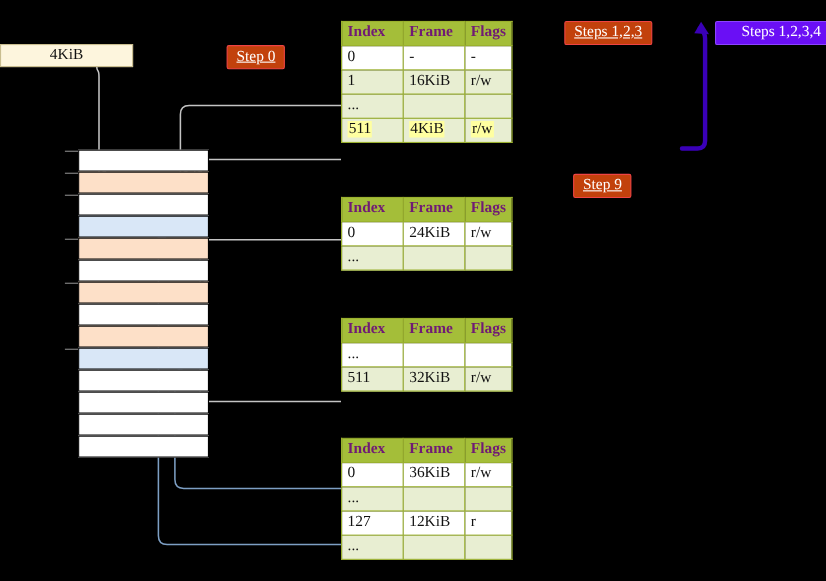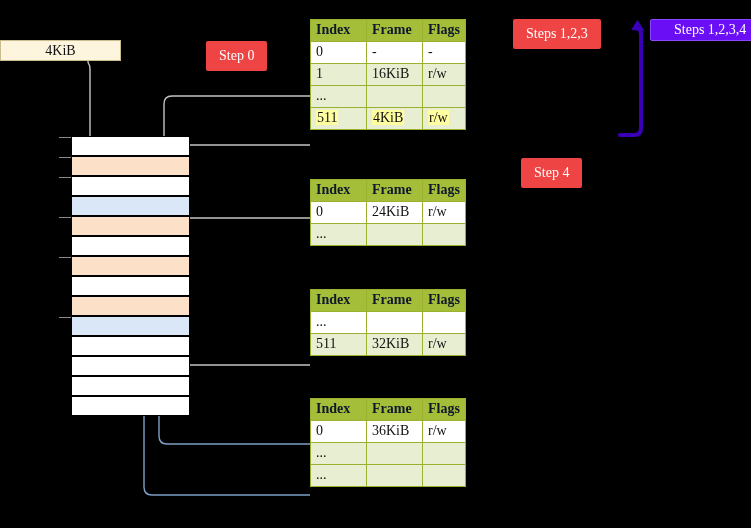--- a/index.html
+++ b/index.html
@@ -16,21 +16,21 @@
     display:flex;align-items:center;justify-content:center;
     font-size:14px;color:#111;box-sizing:border-box;
   }
 
   
   .badge{
     position:absolute;color:#fff;font-size:14px;
     padding:2px 8px 3px 8px;line-height:15px;
     border-radius:2px;white-space:nowrap;
   }
-  .badge.crimson{background:#ef4444;border:5px solid #ef4444;}
+  .badge.crimson{background:#c2410c;border:1px solid #ef4444;text-decoration:underline;}
   .badge.violet{background:#6a0ff5;border:1px solid #8c44ff;}
   #badge-step0{left:206px;top:41px;}
   #badge-steps123{left:513px;top:19px;}
   #badge-steps1234{left:650px;top:19px;padding-left:23px;}
   #badge-step4{left:521px;top:158px;}
 
   
   #memcol{position:absolute;left:71px;top:136px;width:119px;height:278px;}
   .mrow{position:absolute;left:0;width:119px;height:20px;
         border:1px solid #000;box-sizing:border-box;background:#fff;}
@@ -39,21 +39,21 @@
 
   .tick{position:absolute;height:1px;width:12px;background:#888;left:59px;}
 
   
   .ptable{position:absolute;border-collapse:collapse;
           font-size:14px;color:#111;background:#000;}
   .ptable td,.ptable th{
       border:1px solid #9ab02e;padding:2px 5px 3px 5px;
       text-align:left;vertical-align:middle;height:20px;box-sizing:border-box;
       font-weight:normal;white-space:nowrap;}
-  .ptable th{background:#a4be39;color:#0f172a;font-weight:bold;}
+  .ptable th{background:#a4be39;color:#701a75;font-weight:bold;}
   .ptable td{background:#fff;}
   .ptable tr.alt td{background:#e8eed2;}
   .col-index{width:56px;}
   .col-frame{width:56px;}
   .col-flags{width:31px;}
   .hl{background:#ffffa0;padding:0 1px;}
 
   #tbl1{left:310px;top:19px;}
   #tbl2{left:310px;top:179px;}
   #tbl3{left:310px;top:289px;}
@@ -129,21 +129,21 @@
     <div class="tick" style="top: 317px;"></div>
   </div>
 
 <div id="kib-box">
   <span>4KiB</span>
 </div>
 
 <div class="badge crimson" id="badge-step0">Step 0</div>
 <div class="badge crimson" id="badge-steps123">Steps 1,2,3</div>
 <div class="badge violet" id="badge-steps1234">Steps 1,2,3,4</div>
-<div class="badge crimson" id="badge-step4">Step 4</div>
+<div class="badge crimson" id="badge-step4">Step 9</div>
 
 <svg class="layer" width="751" height="528" viewBox="0 0 751 528">
   <defs>
     <marker id="arrV" markerWidth="16" markerHeight="16" refX="11" refY="8" orient="auto" markerUnits="userSpaceOnUse">
       <path d="M13,2 L1,8 L13,14 Z" fill="#3a00b8"></path>
     </marker>
   </defs>
   <path d="M620,135 L634,135 Q641,135 641,128 L641,35 Q641,29 636,26" stroke="#3a00b8" stroke-width="4" fill="none" stroke-linecap="round" marker-end="url(#arrV)"></path>
 </svg>
 
@@ -235,19 +235,24 @@
       <tr>
         <td class="col-index">0</td>
         <td class="col-frame">36KiB</td>
         <td class="col-flags">r/w</td>
       </tr>
       <tr class="alt">
         <td class="col-index">...</td>
         <td class="col-frame"></td>
         <td class="col-flags"></td>
       </tr>
+      <tr>
+        <td class="col-index">127</td>
+        <td class="col-frame">12KiB</td>
+        <td class="col-flags">r</td>
+      </tr>
       <tr class="alt">
         <td class="col-index">...</td>
         <td class="col-frame"></td>
         <td class="col-flags"></td>
       </tr>
     </tbody>
 </table>
 
 </body></html>

